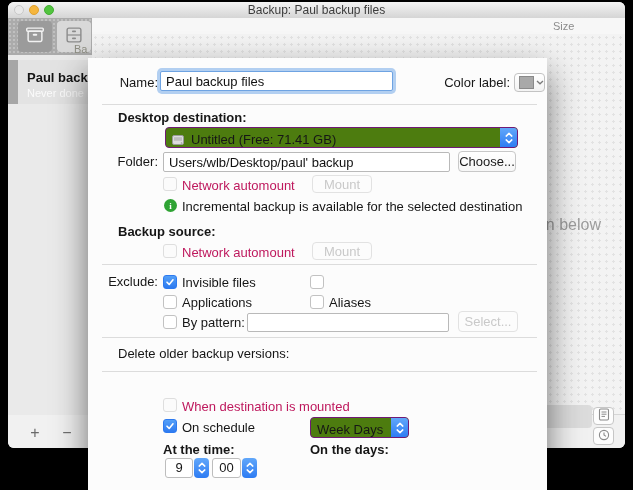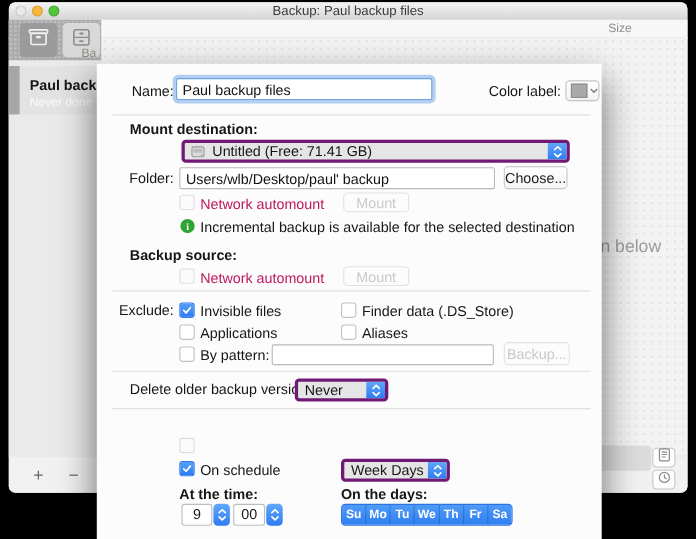--- a/index.html
+++ b/index.html
@@ -57,21 +57,21 @@
   .tfield{position:absolute;box-sizing:border-box;background:#fff;border:1px solid #b9b9b9;
           border-radius:2px;font-size:13px;padding:0 5px;font-family:"Liberation Sans",sans-serif;color:#111;height:20px;}
   .focusring{border-color:#6ea3e2;box-shadow:0 0 0 3px rgba(116,169,232,.55);}
 
   .btn{position:absolute;box-sizing:border-box;background:linear-gradient(#ffffff,#f6f6f6);
        border:1px solid #c8c8c8;border-radius:4px;font-size:13px;color:#1a1a1a;
        display:flex;align-items:center;justify-content:center;white-space:nowrap;}
   .btn.disabled{color:#c9c9c9;border-color:#e2e2e2;background:#fcfcfc;}
   .btn.primary{background:linear-gradient(#6db1f9,#2f82f5);border:1px solid #2f78e0;color:#fff;}
 
-  .popup{position:absolute;box-sizing:border-box;background:#e5e5e5;border:3px solid #701a75;
+  .popup{position:absolute;box-sizing:border-box;background:#4d7c0f;border:1px solid #701a75;
          border-radius:4px;display:flex;align-items:flex-end;overflow:hidden;}
   .popup .ptext{flex:1;padding:0 6px;white-space:nowrap;overflow:hidden;}
   .pcap{width:17px;align-self:stretch;background:linear-gradient(#61a7fa,#2e7cf3);
         display:flex;align-items:center;justify-content:center;flex:none;}
 
   .cb{position:absolute;width:14px;height:14px;box-sizing:border-box;border:1px solid #c2c2c2;
       border-radius:3px;background:#fff;display:flex;align-items:center;justify-content:center;}
   .cb.checked{background:linear-gradient(#54a0f8,#2d7af0);border-color:#2d7af0;}
   .cb.disabled{border-color:#dedede;background:#fbfbfb;}
 
@@ -184,21 +184,21 @@
     <span class="swatch"></span>
     <span style="margin-left:2px;display:flex;">
       <svg width="8" height="5" viewBox="0 0 8 5">
           <path d="M1 1 L4 3.8 L7 1" fill="none" stroke="#7a7a7a" stroke-width="1.3"></path>
         </svg>
     </span>
   </div>
 
   <div class="sep" style="top:46px;"></div>
 
-  <div class="lbl b" style="left:30px;top:52px;">Mount destination:</div>
+  <div class="lbl b" style="left:30px;top:52px;">Desktop destination:</div>
   <div class="popup" style="left:77px;top:69px;width:353px;height:21px;">
     <span style="margin-left:5px;display:flex;">
       <svg width="14" height="14" viewBox="0 0 14 14">
           <rect x="1.5" y="2.5" width="11" height="9" rx="1.5" fill="#dcdcdc" stroke="#9a9a9a"></rect>
           <rect x="3" y="4.2" width="8" height="3.6" fill="#bdbdbd"></rect>
           <circle cx="10.5" cy="10" r="0.8" fill="#9a9a9a"></circle>
         </svg>
     </span>
     <span class="ptext">Untitled (Free: 71.41 GB)</span>
     <span class="pcap">
@@ -228,48 +228,39 @@
   <div class="sep" style="top:206px;"></div>
 
   <div class="rlbl" style="top:216px;">Exclude:</div>
   <div class="cb checked" style="left:75px;top:217px;">
     <svg width="10" height="10" viewBox="0 0 10 10">
         <path d="M2 5.2 L4.2 7.4 L8 2.8" fill="none" stroke="#fff" stroke-width="1.6" stroke-linecap="round" stroke-linejoin="round"></path>
       </svg>
   </div>
   <div class="lbl" style="left:94px;top:217px;">Invisible files</div>
   <div class="cb" style="left:222px;top:217px;"></div>
-  <div class="lbl" style="left:241px;top:217px;">Finder data (.DS_Store)</div>
 
   <div class="cb" style="left:75px;top:237px;"></div>
   <div class="lbl" style="left:94px;top:237px;">Applications</div>
   <div class="cb" style="left:222px;top:237px;"></div>
   <div class="lbl" style="left:241px;top:237px;">Aliases</div>
 
   <div class="cb" style="left:75px;top:257px;"></div>
   <div class="lbl" style="left:94px;top:257px;">By pattern:</div>
   <input class="tfield" style="left: 159px; top: 255px; width: 202px; height: 19px;" value="">
-  <div class="btn disabled" style="left:370px;top:253px;width:60px;height:21px;">Backup...</div>
+  <div class="btn disabled" style="left:370px;top:253px;width:60px;height:21px;">Select...</div>
 
   <div class="sep" style="top:279px;"></div>
 
   <div class="lbl" style="left:30px;top:288px;">Delete older backup versions:</div>
-  <div class="popup" style="left:180px;top:286px;width:85px;height:21px;">
-    <span class="ptext">Never</span>
-    <span class="pcap">
-      <svg width="8" height="14" viewBox="0 0 8 14">
-          <path d="M1.2 5.1 L4 2.4 L6.8 5.1" fill="none" stroke="#fff" stroke-width="1.5" stroke-linecap="round" stroke-linejoin="round"></path>
-          <path d="M1.2 8.9 L4 11.6 L6.8 8.9" fill="none" stroke="#fff" stroke-width="1.5" stroke-linecap="round" stroke-linejoin="round"></path>
-        </svg>
-    </span>
-  </div>
 
   <div class="sep" style="top:313px;"></div>
 
   <div class="cb disabled" style="left:75px;top:340px;"></div>
+  <div class="lbl dis" style="left:94px;top:341px;">When destination is mounted</div>
 
   <div class="cb checked" style="left:75px;top:361px;">
     <svg width="10" height="10" viewBox="0 0 10 10">
         <path d="M2 5.2 L4.2 7.4 L8 2.8" fill="none" stroke="#fff" stroke-width="1.6" stroke-linecap="round" stroke-linejoin="round"></path>
       </svg>
   </div>
   <div class="lbl" style="left:94px;top:362px;">On schedule</div>
   <div class="popup" style="left:222px;top:359px;width:99px;height:21px;">
     <span class="ptext">Week Days</span>
     <span class="pcap">
@@ -291,26 +282,17 @@
       </svg>
   </div>
   <div class="spinbox" style="left:124px;top:400px;width:29px;height:20px;">00</div>
   <div class="spincap" style="left:154px;top:400px;">
     <svg width="8" height="14" viewBox="0 0 8 14">
         <path d="M1.2 5.1 L4 2.4 L6.8 5.1" fill="none" stroke="#fff" stroke-width="1.5" stroke-linecap="round" stroke-linejoin="round"></path>
         <path d="M1.2 8.9 L4 11.6 L6.8 8.9" fill="none" stroke="#fff" stroke-width="1.5" stroke-linecap="round" stroke-linejoin="round"></path>
       </svg>
   </div>
 
-  <div class="days">
-    <div class="day">Su</div>
-    <div class="day">Mo</div>
-    <div class="day">Tu</div>
-    <div class="day">We</div>
-    <div class="day">Th</div>
-    <div class="day">Fr</div>
-    <div class="day">Sa</div>
-  </div>
 
   <div class="helpbtn">?</div>
   <div class="btn" style="left:301px;top:438px;width:66px;height:20px;">Cancel</div>
   <div class="btn primary" style="left:378px;top:438px;width:64px;height:20px;">OK</div>
 </div>
 
 </body></html>

